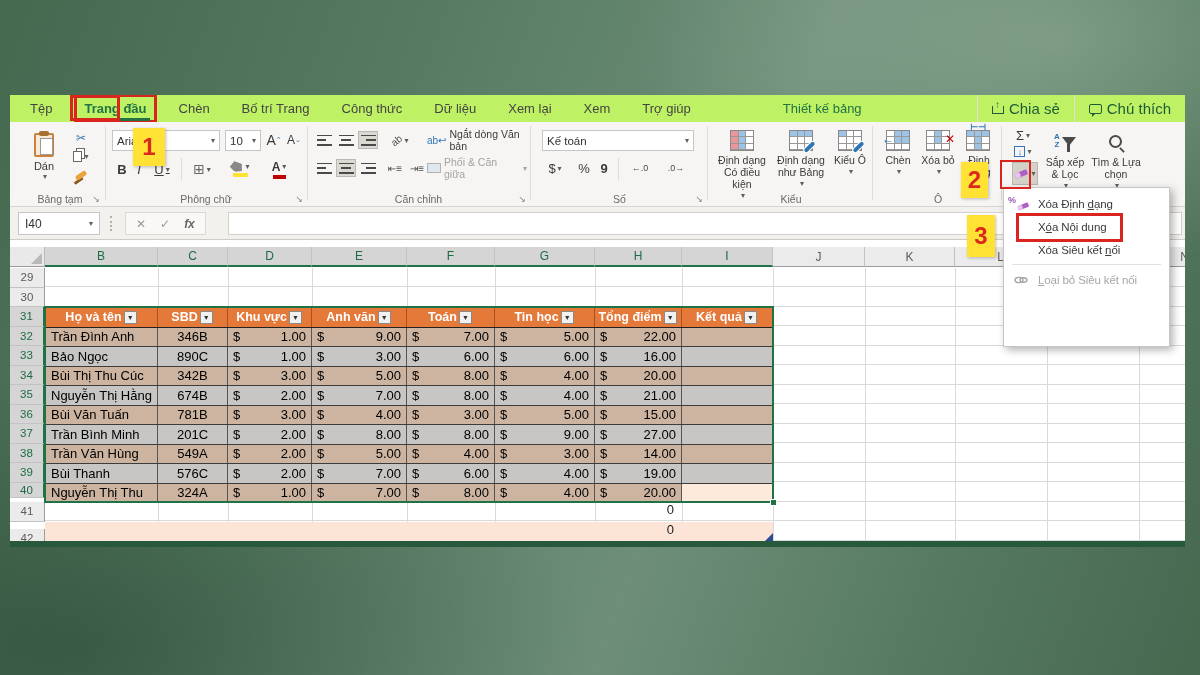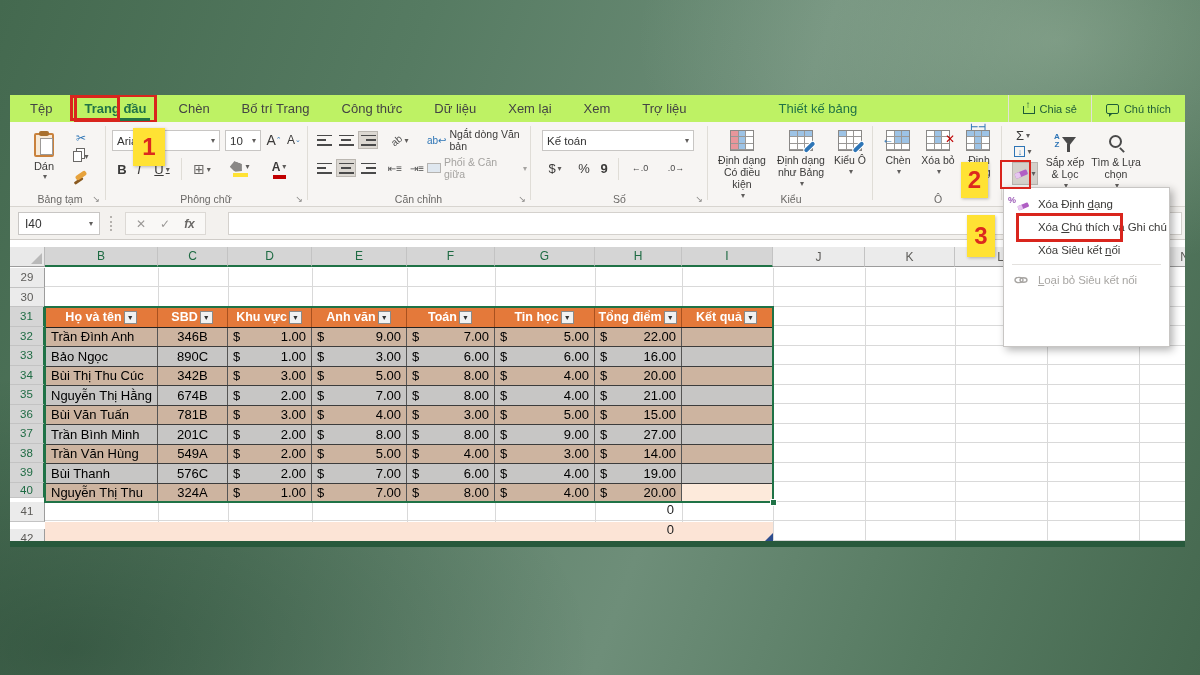--- a/index.html
+++ b/index.html
@@ -16,21 +16,21 @@
 
   
   .tabbar { position:absolute; left:0; top:0; width:100%; height:27px; background:#bef264; display:flex; align-items:center; }
   .tab { position:relative; font-size:13px; color:#444; padding:5px 3px 6px; margin-left:26px; white-space:nowrap; cursor:default; }
   .tab:first-child { margin-left:17px; }
   .tab.active { color:#217346; font-weight:bold; }
   .tab.active::after { content:""; position:absolute; left:0; right:0; bottom:1px; height:3px; background:#217346; }
   .tab.contextual { color:#217346; margin-left:86px; }
   .tab.boxed::before { content:""; position:absolute; left:-7px; right:-7px; top:-2px; bottom:-1px; border:3px solid #d9251d; }
   .top-right { position:absolute; right:0; top:0; height:27px; display:flex; align-items:center; }
-  .tr-btn { display:flex; align-items:center; gap:5px; font-size:11px; color:#1e5c38; padding:0 14px; height:27px; border-left:1px solid #e2dfda; white-space:nowrap; }
+  .tr-btn { display:flex; align-items:center; gap:5px; font-size:15px; color:#1e5c38; padding:0 14px; height:27px; border-left:1px solid #e2dfda; white-space:nowrap; }
   .share-icon { width:12px; height:11px; position:relative; }
   .share-icon::before { content:""; position:absolute; left:0; right:0; bottom:0; height:7px; border:1.5px solid #1e5c38; border-top:none; }
   .share-icon::after { content:"↑"; position:absolute; left:3px; top:-4px; font-size:10px; color:#1e5c38; }
   .comment-icon { width:13px; height:10px; border:1.5px solid #1e5c38; border-radius:2px; position:relative; }
   .comment-icon::after { content:""; position:absolute; left:2px; bottom:-4px; border-left:4px solid #1e5c38; border-bottom:4px solid transparent; }
 
   
   .ribbon { position:absolute; left:0; top:27px; width:100%; height:85px; background:#f7f5f3; border-bottom:1px solid #d8d5d0; }
   .grp { position:absolute; top:0; height:85px; }
   .gsep { position:absolute; top:4px; height:74px; width:1px; background:#e0ddd7; }
@@ -129,21 +129,21 @@
   <div class="tabbar">
     <div id="tabs" style="display:flex;align-items:center;height:100%;">
         <div class="tab">Tệp</div>
         <div class="tab active boxed">Trang đầu</div>
         <div class="tab">Chèn</div>
         <div class="tab">Bố trí Trang</div>
         <div class="tab">Công thức</div>
         <div class="tab">Dữ liệu</div>
         <div class="tab">Xem lại</div>
         <div class="tab">Xem</div>
-        <div class="tab">Trợ liệu</div>
+        <div class="tab">Trợ giúp</div>
         <div class="tab contextual">Thiết kế bảng</div>
       </div>
     <div class="top-right">
       <div class="tr-btn">
         <span class="share-icon"></span>
         <span>Chia sẻ</span>
       </div>
       <div class="tr-btn">
         <span class="comment-icon"></span>
         <span>Chú thích</span>
@@ -830,21 +830,21 @@
                 <rect x="1" y="4" width="17" height="7" rx="1.5" fill="#b05fc4"></rect>
                 <rect x="1" y="4" width="7" height="7" rx="1.5" fill="#e6c6f0"></rect>
               </g>
             </svg>
             <div class="pct">%</div>
           </div>
           <div><span>Xóa Định </span><u>d</u><span>ạng</span></div>
         </div>
         <div class="mi">
           <div class="ic"></div>
-          <div><span>Xóa </span><u>C</u><span>hú thích và Ghi chú</span></div>
+          <div><span>X</span><u>ó</u><span>a Nội dung</span></div>
         </div>
         <div class="mi">
           <div class="ic"></div>
           <div><span>Xóa Siêu kết </span><u>n</u><span>ối</span></div>
         </div>
         <div class="msep"></div>
         <div class="mi disabled">
           <div class="ic">
             <svg width="14" height="10" viewBox="0 0 14 10">
               <ellipse cx="5" cy="5" rx="4" ry="2.6" fill="none" stroke="#a8a6a3" stroke-width="1.4"></ellipse>

